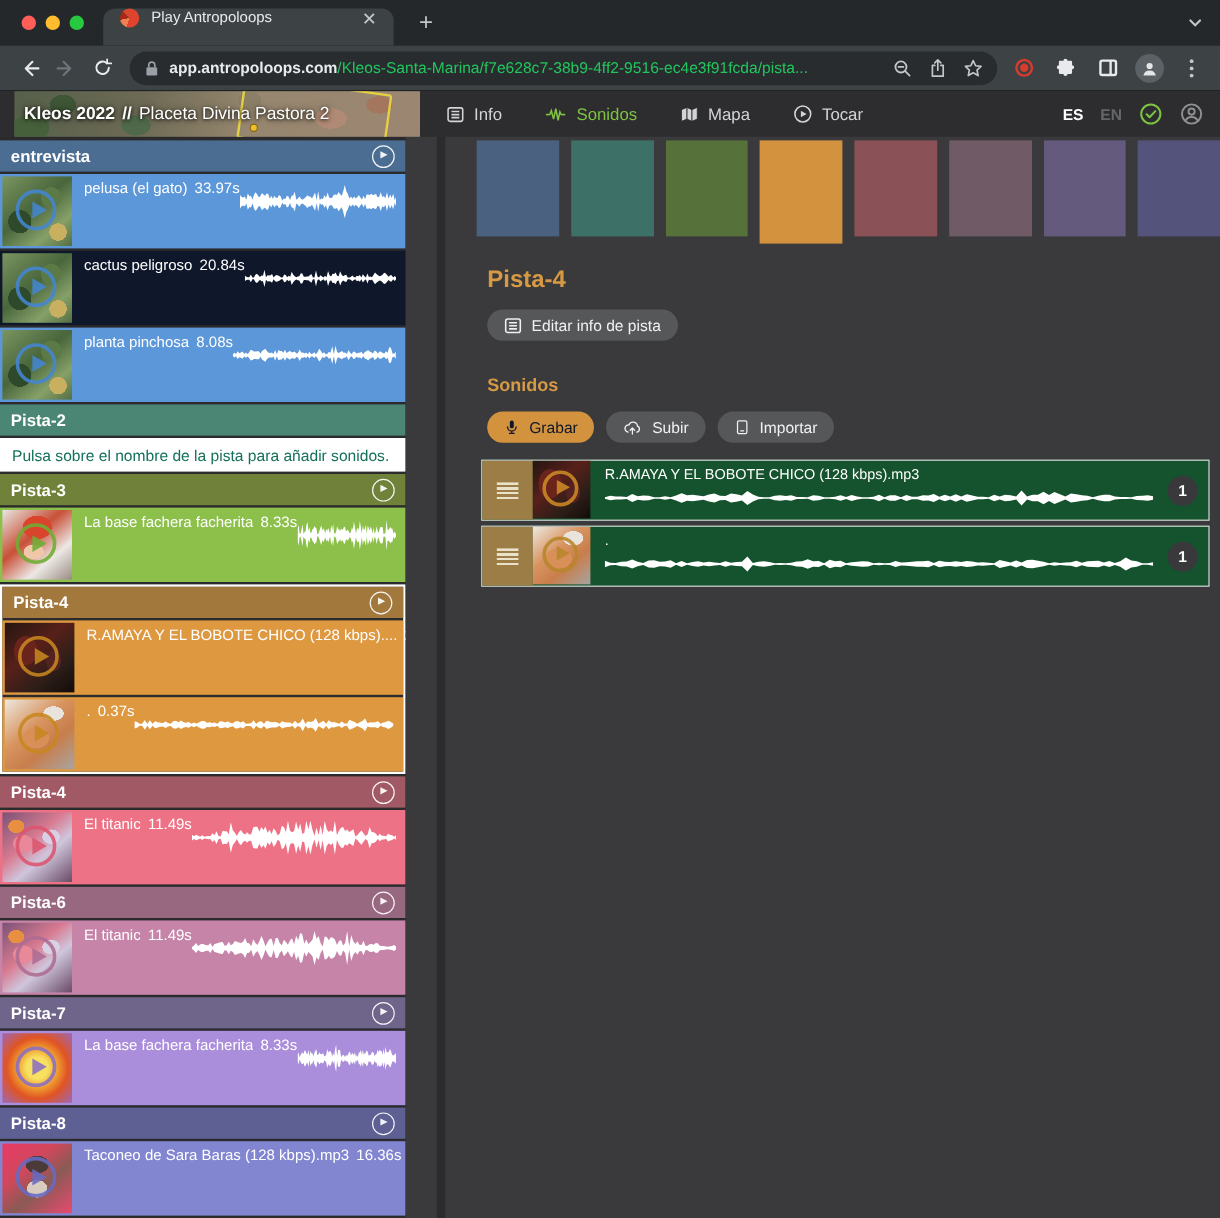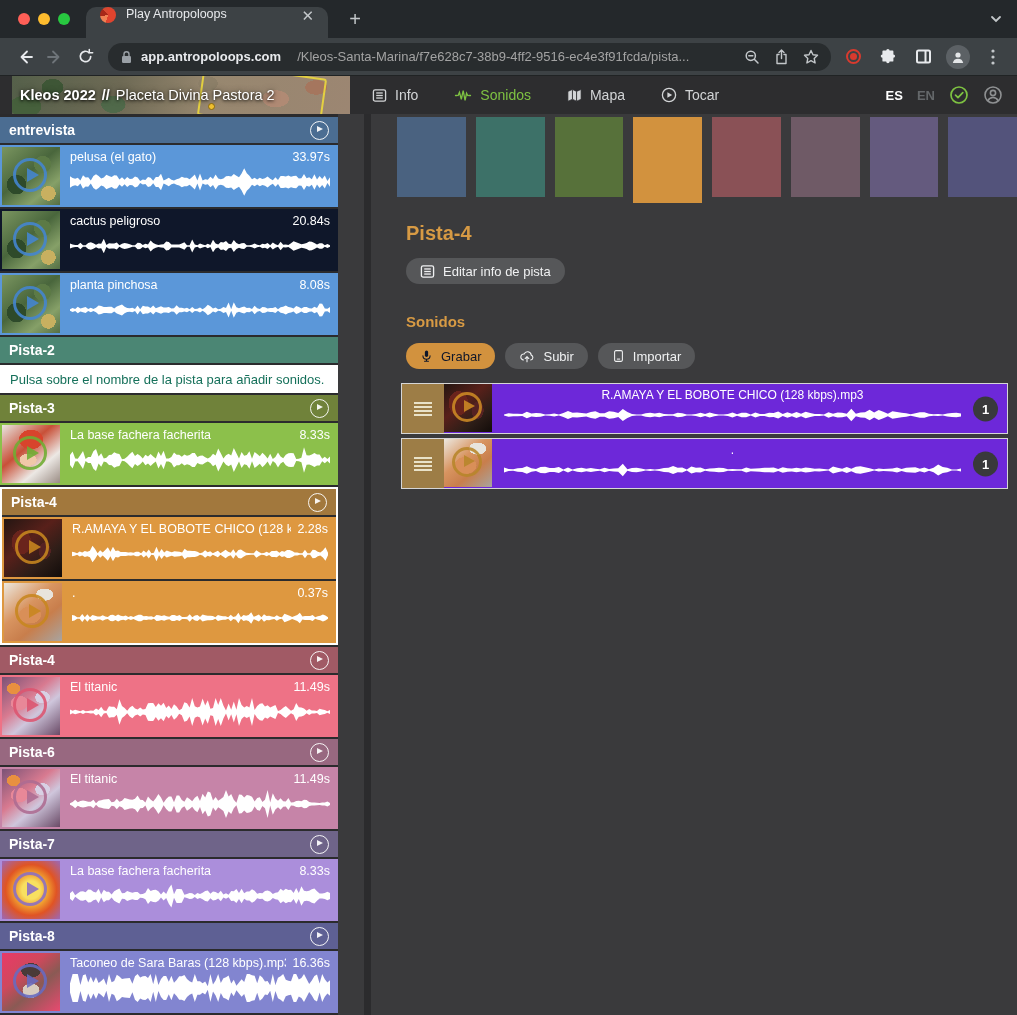--- a/index.html
+++ b/index.html
@@ -20,21 +20,21 @@
   .tab-close { color:#c3c7ca; font-size:15px; padding:0 4px; }
   .newtab { color:#c3c7ca; font-size:20px; font-weight:300; margin-left:14px; width:26px; text-align:center; }
   .tab-chevron { position:absolute; right:14px; top:12px; }
 
   
   .toolbar { height:38px; background:#3d4245; display:flex; align-items:center; padding:0 10px; border-bottom:1px solid #202324; }
   .navbtn { width:30px; height:30px; display:flex; align-items:center; justify-content:center; }
   .urlbar { flex:1; height:28px; background:#282c2e; border-radius:14px; margin:0 8px; display:flex; align-items:center; padding:0 12px; min-width:0; }
   .url-text { font-size:13px; margin-left:8px; white-space:nowrap; overflow:hidden; }
   .url-host { color:#e8eaed; font-weight:bold; }
-  .url-path { color:#a3a3a3;margin-left:16px; }
+  .url-path { color:#22c55e; }
   .urlbar .spacer { flex:1; }
   .field-ic { margin-left:14px; display:flex; align-items:center; }
   .right-ics { display:flex; align-items:center; gap:7px; }
   .right-ics > * { width:28px; height:28px; display:flex; align-items:center; justify-content:center; }
   .rec-dot { width:15px; height:15px; border-radius:50%; border:2px solid #d93a2e; display:flex; align-items:center; justify-content:center; }
   .rec-dot i { width:7px; height:7px; border-radius:50%; background:#d93a2e; }
   .avatar-circ { width:24px; height:24px; border-radius:50%; background:#5c6165; display:flex; align-items:center; justify-content:center; }
 
   
   .appheader { height:38px; background:#2d2d2f; display:flex; align-items:center; }
@@ -75,21 +75,21 @@
   .play-btn { width:19px; height:19px; border:1.5px solid rgba(255,255,255,.92); border-radius:50%; position:relative; flex:none; }
   .play-btn::after { content:""; position:absolute; left:6px; top:4.5px; border-left:6px solid rgba(255,255,255,.92);
     border-top:3.5px solid transparent; border-bottom:3.5px solid transparent; }
   .sec-empty { height:28px; margin-top:2px; display:flex; align-items:center; padding:0 10px; font-size:13px; }
   .sound-item { height:62px; margin-top:2px; display:flex; }
   .thumb { width:58px; height:58px; flex:none; margin:2px; position:relative; }
   .ring { position:absolute; left:50%; top:50%; width:34px; height:34px; margin:-18px 0 0 -18px;
     border:3px solid var(--ring,#fff); border-radius:50%; opacity:.88; }
   .ring::after { content:""; position:absolute; left:11px; top:7px; border-left:12px solid var(--ring,#fff);
     border-top:7px solid transparent; border-bottom:7px solid transparent; }
-  .s-info { flex:1; min-width:0; padding:5px 8px 0 8px; display:flex; flex-direction:column; }
+  .s-info { flex:1; min-width:0; padding:5px 8px 0 8px; display:flex; flex-direction:row; }
   .s-toprow { display:flex; justify-content:space-between; color:#fff; font-size:12.5px; }
   .s-title { white-space:nowrap; overflow:hidden; margin-right:6px; }
   .s-dur { flex:none; }
   .wave { width:100%; height:30px; margin-top:3px; display:block; }
 
   
   .t-garden { background:
       radial-gradient(16px 16px at 25% 65%, #2e4a2a 0 60%, transparent 61%),
       radial-gradient(14px 14px at 70% 30%, #5c7a46 0 60%, transparent 61%),
       radial-gradient(12px 12px at 80% 80%, #c8b060 0 60%, transparent 61%),
@@ -123,21 +123,21 @@
   .swatch { flex:1; height:80px; }
   .swatch.selected { height:86px; }
   .m-title { font-size:20px; font-weight:bold; margin:19px 0 0 9px; }
   .pill { display:inline-flex; align-items:center; gap:8px; height:26px; border:none; border-radius:13px;
     background:#565759; color:#f0f1f2; font-size:13px; font-family:"Liberation Sans",sans-serif; padding:0 14px; }
   .pill.primary { background:#d2923e; color:#0f172a; }
   .edit-row { margin:13px 0 0 9px; }
   .m-sub { font-size:15px; font-weight:bold; margin:29px 0 0 9px; }
   .actions { display:flex; gap:10px; margin:13px 0 0 9px; }
   .rows { margin:14px 9px 0 4px; }
-  .srow { display:flex; align-items:stretch; height:51px; border:1px solid #d6d6d6; position:relative; margin-bottom:4px; background:#6d28d9;text-align:center; }
+  .srow { display:flex; align-items:stretch; height:51px; border:1px solid #d6d6d6; position:relative; margin-bottom:4px; background:#14532d; }
   .drag-cell { width:42px; flex:none; background:#9d7d46; display:flex; align-items:center; justify-content:center; }
   .drag-ic { width:18px; height:14px;
     background:repeating-linear-gradient(#e9e2c8 0 2px, transparent 2px 4px); }
   .srow .thumb { width:48px; height:48px; margin:0; }
   .srow .ring { width:30px; height:30px; margin:-16px 0 0 -16px; border-width:3px; }
   .srow .ring::after { left:9px; top:5px; border-left-width:11px; border-top-width:6px; border-bottom-width:6px; }
   .r-content { flex:1; min-width:0; padding:4px 46px 2px 12px; display:flex; flex-direction:column; }
   .r-title { color:#fff; font-size:12px; white-space:nowrap; overflow:hidden; }
   .r-content .wave { height:22px; margin-top:2px; }
   .badge { position:absolute; right:9px; top:50%; transform:translateY(-50%); width:25px; height:25px; border-radius:50%;

